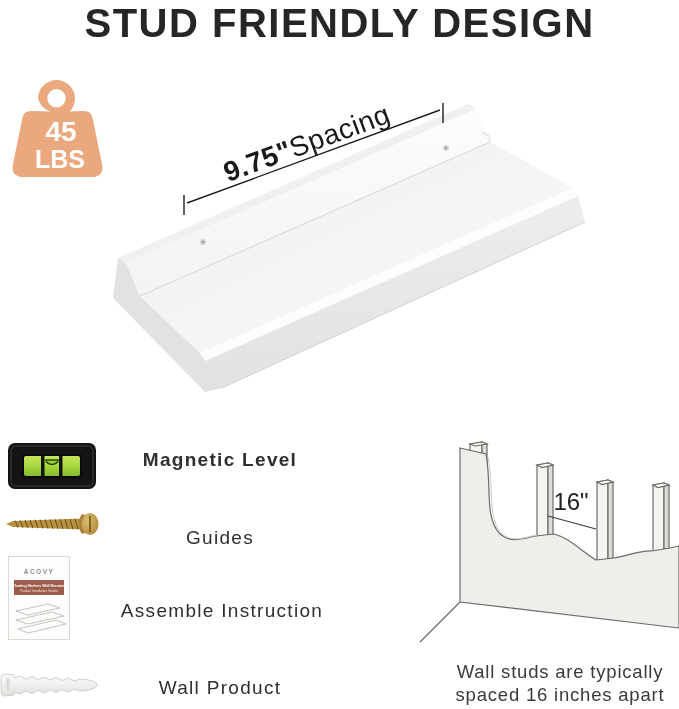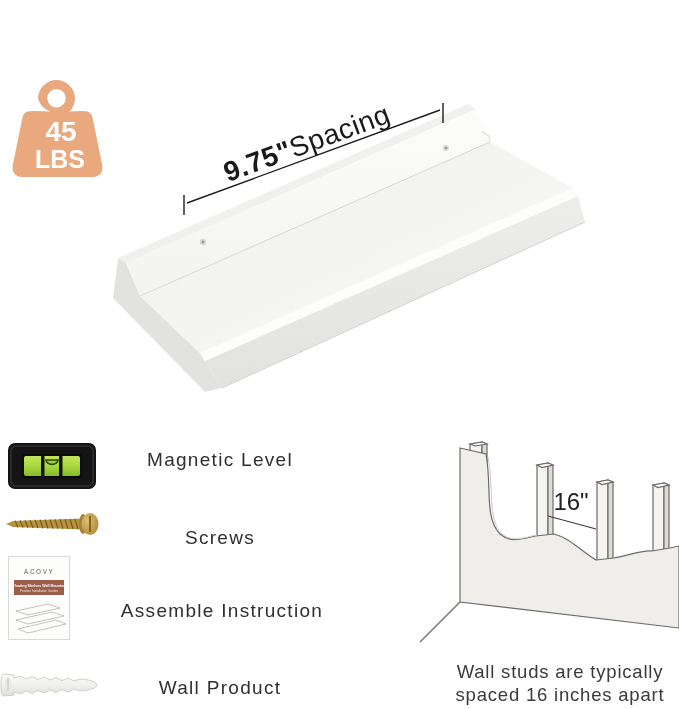--- a/index.html
+++ b/index.html
@@ -21,20 +21,21 @@
     left:425px;top:660px;width:270px;text-align:center;
     font-size:18.5px;line-height:23px;letter-spacing:0.8px;color:#3a3a3a;
   }
   svg{display:block;}
 </style>
 </head>
 <body>
 
 <div id="stage">
 
+  <div class="abs" id="title">STUD FRIENDLY DESIGN</div>
 
   <svg class="abs" style="left:12px;top:80px;" width="100" height="105" viewBox="0 0 100 105">
     <path fill="#E9A87D" fill-rule="evenodd" d="
       M44.5,0 a18.5,18.5 0 0 1 18.5,18.5 a18.5,18.5 0 0 1 -5.2,12.9
       L71,31 C78,31 80,34 81,40 L90,84 C92,93 87,97 80,97 L11,97 C4,97 -1,93 1,84
       L10,40 C11,34 13,31 20,31 L38.7,31.4 A18.5,18.5 0 0 1 26,18.5 A18.5,18.5 0 0 1 44.5,0 Z
       M44.5,9 a9.2,9.2 0 0 0 -9.2,9.2 a9.2,9.2 0 0 0 18.4,0 A9.2,9.2 0 0 0 44.5,9 Z"></path>
     <text x="49" y="61" text-anchor="middle" font-size="28" font-weight="700" fill="#ffffff">45</text>
     <text x="48" y="88" text-anchor="middle" font-size="25" font-weight="700" fill="#ffffff">LBS</text>
   </svg>
@@ -99,21 +100,21 @@
     <linearGradient id="gVial" x1="0" y1="0" x2="0" y2="1">
       <stop offset="0" stop-color="#c3e65c"></stop>
         <stop offset="0.5" stop-color="#a8d83e"></stop>
         <stop offset="1" stop-color="#86bb2e"></stop>
     </linearGradient>
     <rect x="16" y="13" width="56" height="20" rx="2" fill="url(#gVial)"></rect>
     <rect x="33" y="13" width="3.5" height="20" fill="#101408"></rect>
     <rect x="51" y="13" width="3.5" height="20" fill="#101408"></rect>
     <path d="M38,17 a6,4.5 0 0 0 12,0 z" fill="#9ccf3a" stroke="#2c4a08" stroke-width="1.6"></path>
   </svg>
-  <div class="abs item-label" style="left:105px;top:449px;">Magnetic Level</div>
+  <div class="abs item-label" style="left:105px;top:449px;font-weight:bold;">Magnetic Level</div>
 
   <svg class="abs" style="left:3px;top:510px;" width="98" height="28" viewBox="0 0 98 28">
     <polygon points="80,8.5 10,11 3,14 10,17 80,19.5" fill="#b8923f"></polygon>
     <g stroke="#6e5420" stroke-width="1.1">
       <line x1="12" y1="10.6" x2="15" y2="17.4"></line>
         <line x1="17" y1="10.4" x2="20" y2="17.6"></line>
       <line x1="22" y1="10.2" x2="25" y2="17.8"></line>
         <line x1="27" y1="10" x2="30" y2="18"></line>
       <line x1="32" y1="9.8" x2="35" y2="18.2"></line>
         <line x1="37" y1="9.6" x2="40" y2="18.4"></line>
@@ -127,21 +128,21 @@
     </g>
     <ellipse cx="80" cy="14" rx="4" ry="10" fill="#a5803a"></ellipse>
     <radialGradient id="gHead" cx="0.35" cy="0.35" r="0.9">
       <stop offset="0" stop-color="#dcbf72"></stop>
         <stop offset="0.7" stop-color="#b8923f"></stop>
         <stop offset="1" stop-color="#836426"></stop>
     </radialGradient>
     <ellipse cx="87" cy="14" rx="8.5" ry="11" fill="url(#gHead)"></ellipse>
     <line x1="87" y1="6" x2="87" y2="22" stroke="#6e5420" stroke-width="1.6"></line>
   </svg>
-  <div class="abs item-label" style="left:105px;top:527px;">Screws</div>
+  <div class="abs item-label" style="left:105px;top:527px;">Guides</div>
 
   <svg class="abs" style="left:8px;top:556px;" width="62" height="84" viewBox="0 0 62 84">
     <rect x="0.5" y="0.5" width="61" height="83" fill="#fdfdfc" stroke="#dadad7"></rect>
     <text x="31" y="18" text-anchor="middle" font-size="6.5" font-weight="700" letter-spacing="1.5" fill="#8e8e8c">ACOVY</text>
     <rect x="6" y="24" width="50" height="15" fill="#9b5c49"></rect>
     <text x="31" y="30.5" text-anchor="middle" font-size="3.6" font-weight="700" fill="#ffffff">Floating Shelves Wall Mounted</text>
     <text x="31" y="36" text-anchor="middle" font-size="3.2" fill="#f2e4df">Product Installation Guides</text>
     <g fill="none" stroke="#bcbcb9" stroke-width="0.9">
       <polygon points="8,55 40,48 52,52 20,59"></polygon>
       <polygon points="8,64 44,56 56,60 20,68"></polygon>

